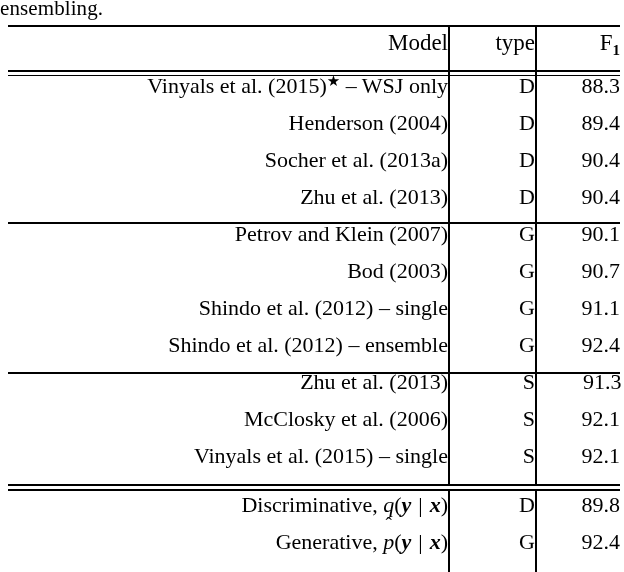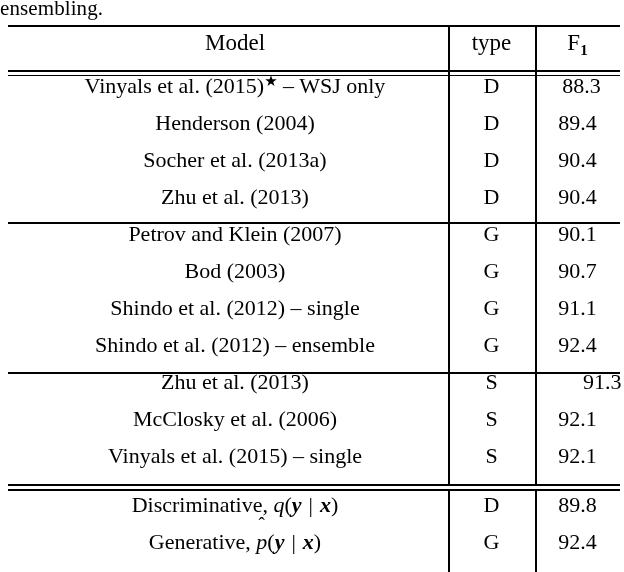--- a/index.html
+++ b/index.html
@@ -60,24 +60,24 @@
     border: 0;
     vertical-align: middle;
     height: 37px;
     line-height: 37px;
     font-weight: normal;
   }
 
   
   .col-type, .col-f1 {
     border-left: 1.6px solid #000000;
-    text-align: center;
+    text-align: right;
   }
   .col-model {
-    text-align: center;
+    text-align: right;
     padding-left: 14px !important;
     white-space: nowrap;
   }
 
   
   thead th {
     font-weight: bold;
     height: 44px;
     line-height: 44px;
     font-size: 23px;

